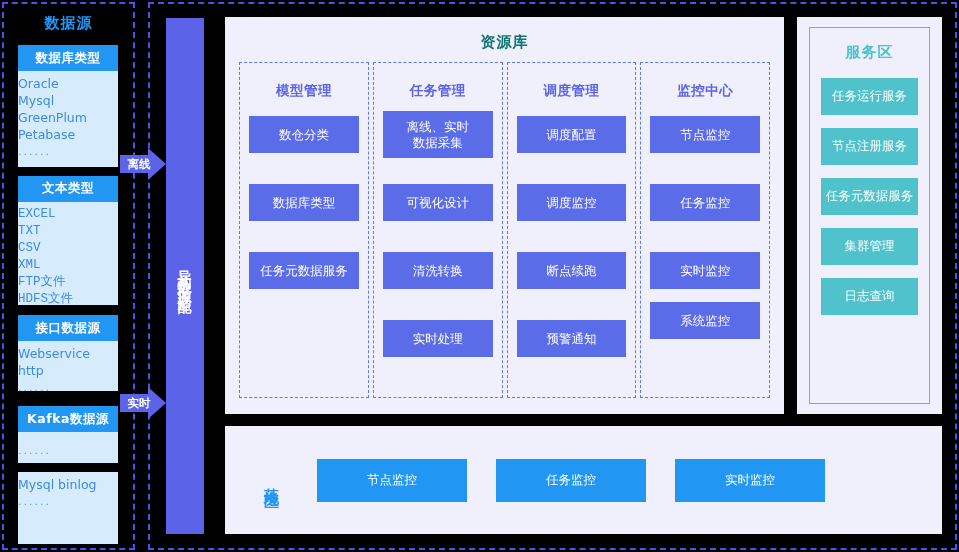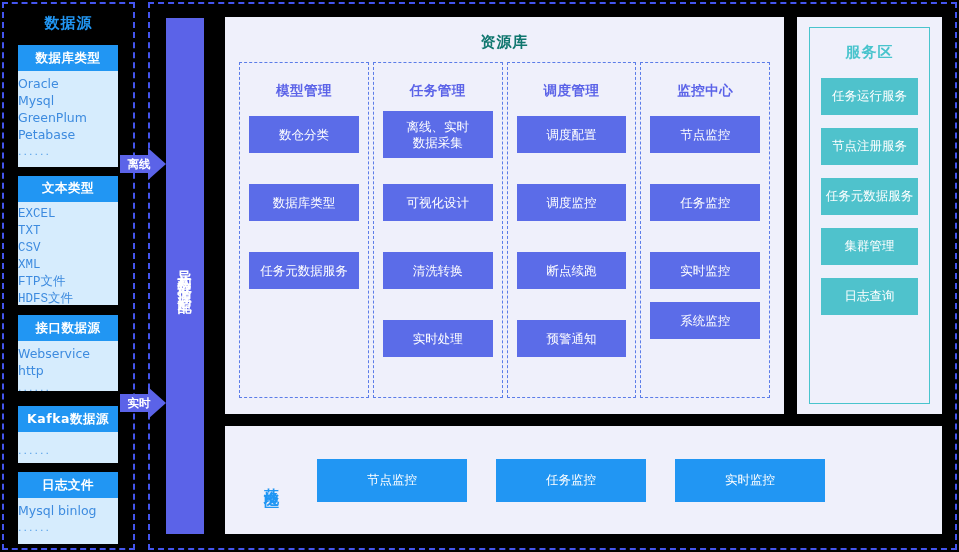--- a/index.html
+++ b/index.html
@@ -111,21 +111,20 @@
   </div>
 
   <div class="abs ds-card" style="left:18px;top:406px;width:100px;height:57px;">
     <div class="ds-card-head">Kafka数据源</div>
     <div class="ds-card-body" style="padding-top:10px;">
       <div class="dots">......</div>
     </div>
   </div>
 
   <div class="abs ds-card" style="left:18px;top:472px;width:100px;height:72px;">
-    <div class="ds-card-head">日志文件</div>
     <div class="ds-card-body">
       <div>Mysql binlog</div>
       <div class="dots">......</div>
     </div>
   </div>
 
   <div class="abs frame-main" style="left:148px;top:2px;width:809px;height:548px;"></div>
 
   <div class="arrow-wrap" style="left:120px;top:148px;width:46px;height:32px;">
     <svg class="arrow-svg" width="46" height="32" viewBox="0 0 46 32">

